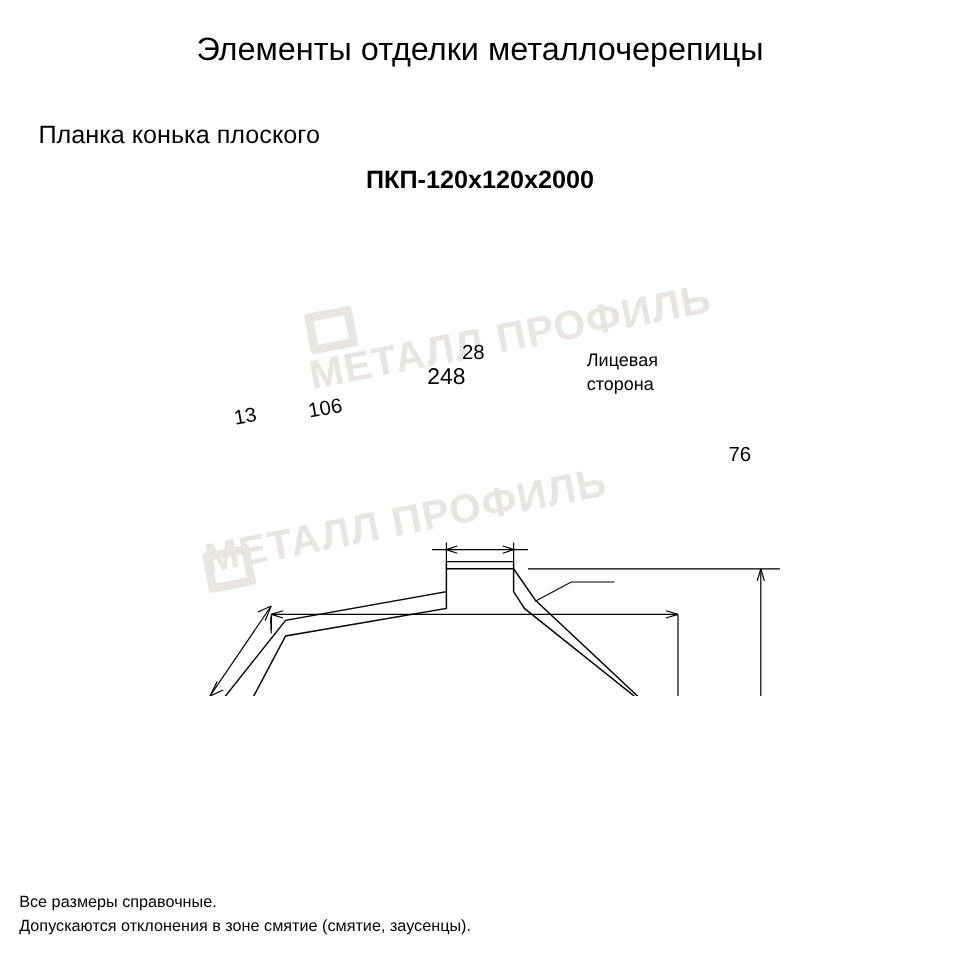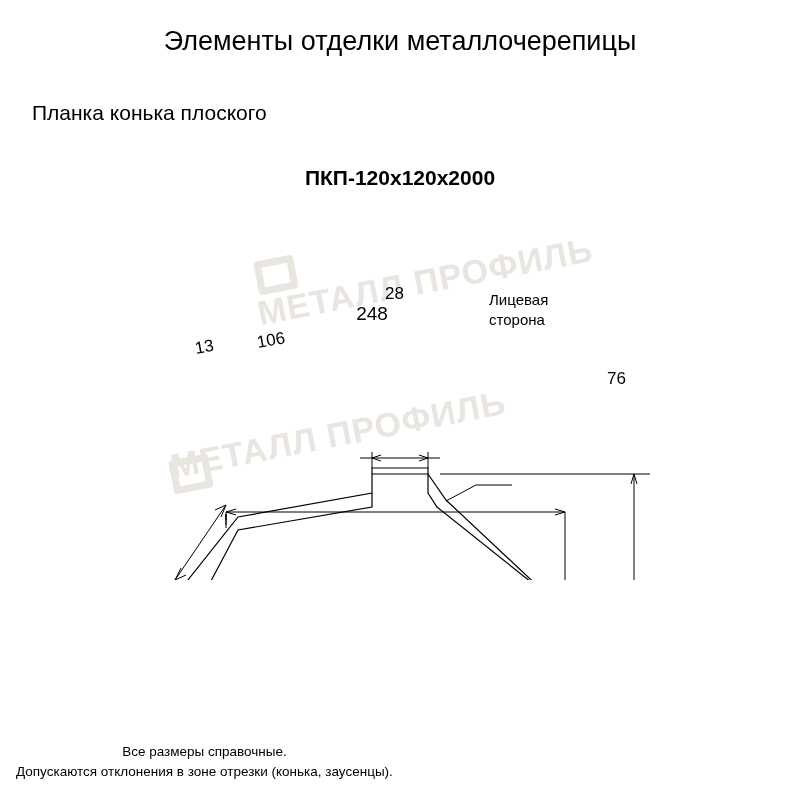--- a/index.html
+++ b/index.html
@@ -41,39 +41,37 @@
     padding-left: 32px;
   }
   .model {
     position: absolute;
     top: 139px;
     left: 0;
     width: 800px;
     text-align: center;
     font-size: 21px;
     font-weight: bold;
-    margin-top: 27px;
   }
   .drawing {
     position: absolute;
     top: 180px;
     left: 0;
     width: 800px;
     height: 400px;
   }
   .footnotes {
     position: absolute;
     left: 16px;
     bottom: 18px;
     font-size: 13.5px;
     line-height: 20px;
   }
   .footnotes div {
     white-space: nowrap;
-    text-align: center;
   }
   .wm {
     position: absolute;
     color: #e9e5e0;
     font-weight: bold;
     font-size: 34px;
     letter-spacing: 1px;
     white-space: nowrap;
     font-family: "Liberation Sans", sans-serif;
   }
@@ -194,16 +192,16 @@
         <path d="M 226 332 L 565 332"></path>
         <path d="M 226 332 L 236 329 M 226 332 L 236 335"></path>
         <path d="M 565 332 L 555 329 M 565 332 L 555 335"></path>
       </g>
       <text x="372" y="140" font-size="19" text-anchor="middle">248</text>
     </svg>
   </div>
 
   <div class="footnotes">
     <div>Все размеры справочные.</div>
-    <div>Допускаются отклонения в зоне отрезки (конька, заусенцы).</div>
+    <div>Допускаются отклонения в зоне смятие (смятие, заусенцы).</div>
   </div>
 
 </div>
 
 </body></html>

